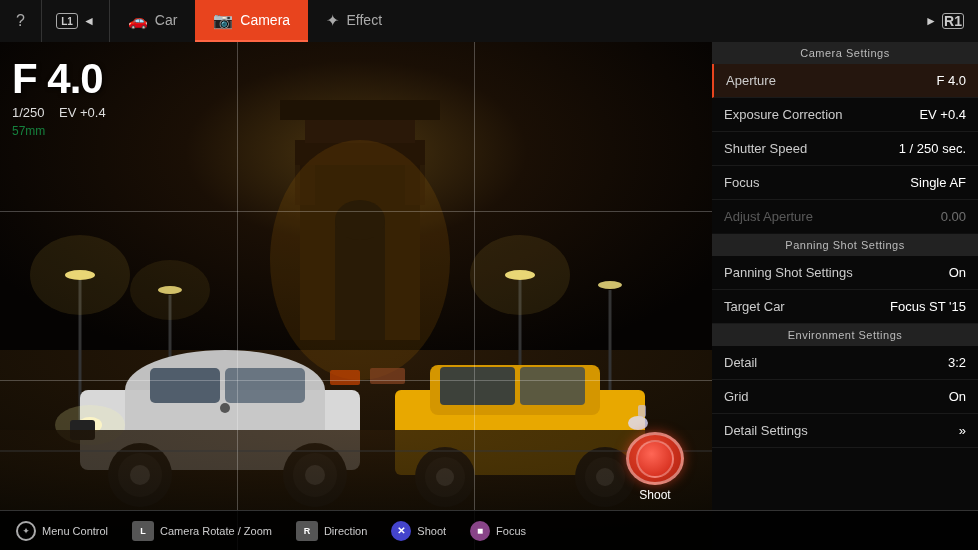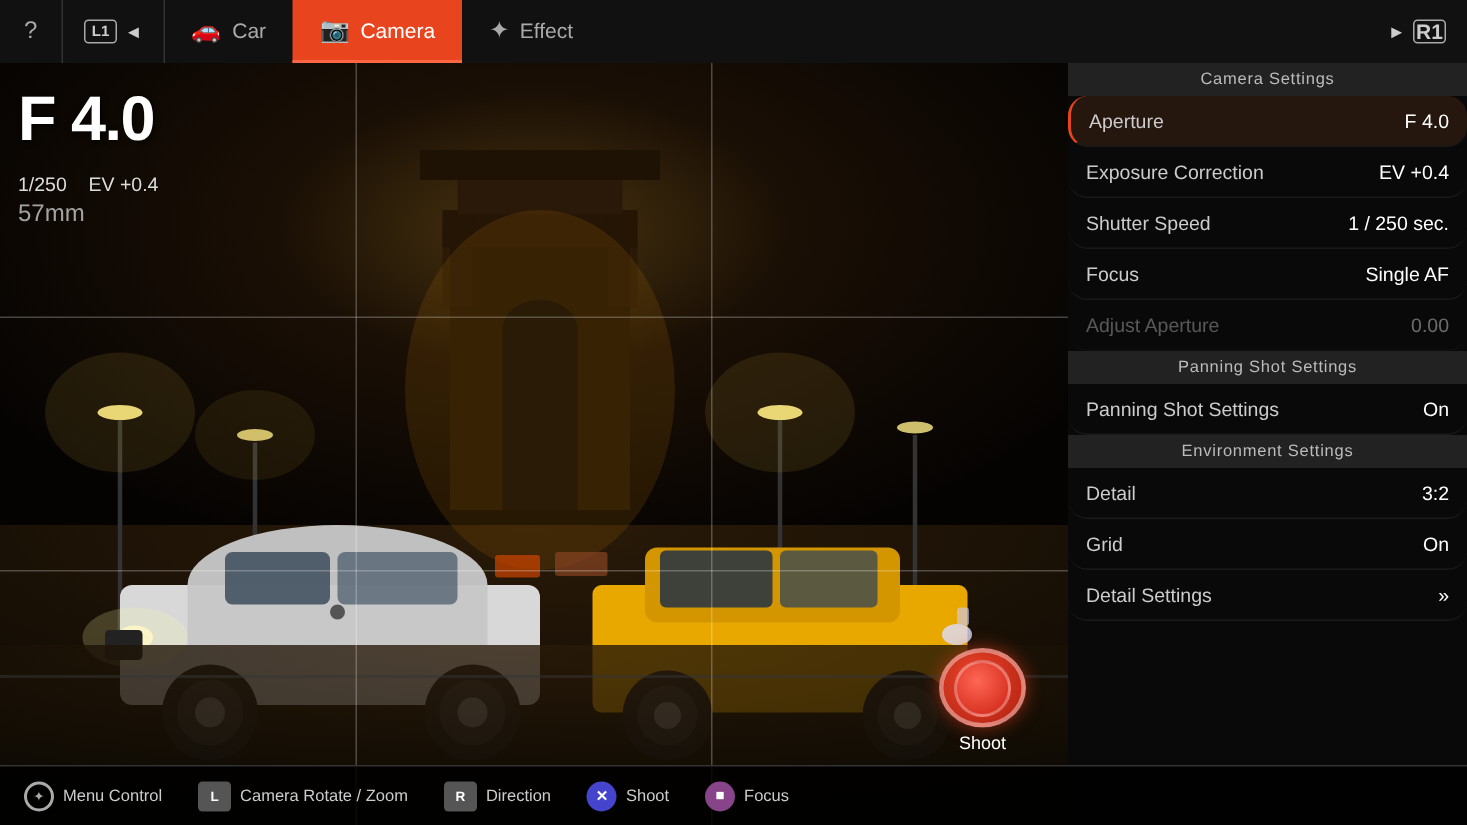--- a/index.html
+++ b/index.html
@@ -61,25 +61,25 @@
     }
     #focal-length-big {
       font-size: 42px;
       font-weight: bold;
       letter-spacing: -1px;
       text-shadow: 1px 1px 4px rgba(0,0,0,0.8);
     }
     #exposure-row {
       font-size: 13px;
       color: #ddd;
-      margin-top: 12px;
+      margin-top: 2px;
     }
     #focal-length-small {
-      font-size: 16px;
-      color: #a3a3a3;
+      font-size: 12px;
+      color: #15803d;
       margin-top: 4px;
     }
 
     
     #shoot-button-area {
       position: absolute;
       bottom: 48px;
       left: 620px;
       width: 70px;
       height: 70px;
@@ -202,21 +202,20 @@
       letter-spacing: 0.5px;
     }
 
     .settings-row {
       display: flex;
       justify-content: space-between;
       align-items: center;
       padding: 8px 12px;
       border-bottom: 1px solid #1a1a1a;
       min-height: 34px;
-      border-radius: 13px;
     }
     .settings-row.highlighted {
       background: rgba(200,100,50,0.15);
       border-left: 2px solid #e8441e;
     }
     .settings-row.dimmed {
       opacity: 0.4;
     }
     .row-label {
       color: #ccc;
@@ -458,20 +457,24 @@
     <span class="row-label">Adjust Aperture</span>
     <span class="row-value">0.00</span>
   </div>
 
   <div class="section-header">Panning Shot Settings</div>
 
   <div class="settings-row">
     <span class="row-label">Panning Shot Settings</span>
     <span class="row-value">On</span>
   </div>
+  <div class="settings-row">
+    <span class="row-label">Target Car</span>
+    <span class="row-value">Focus ST '15</span>
+  </div>
 
   <div class="section-header">Environment Settings</div>
 
   <div class="settings-row">
     <span class="row-label">Detail</span>
     <span class="row-value">3:2</span>
   </div>
   <div class="settings-row">
     <span class="row-label">Grid</span>
     <span class="row-value">On</span>

